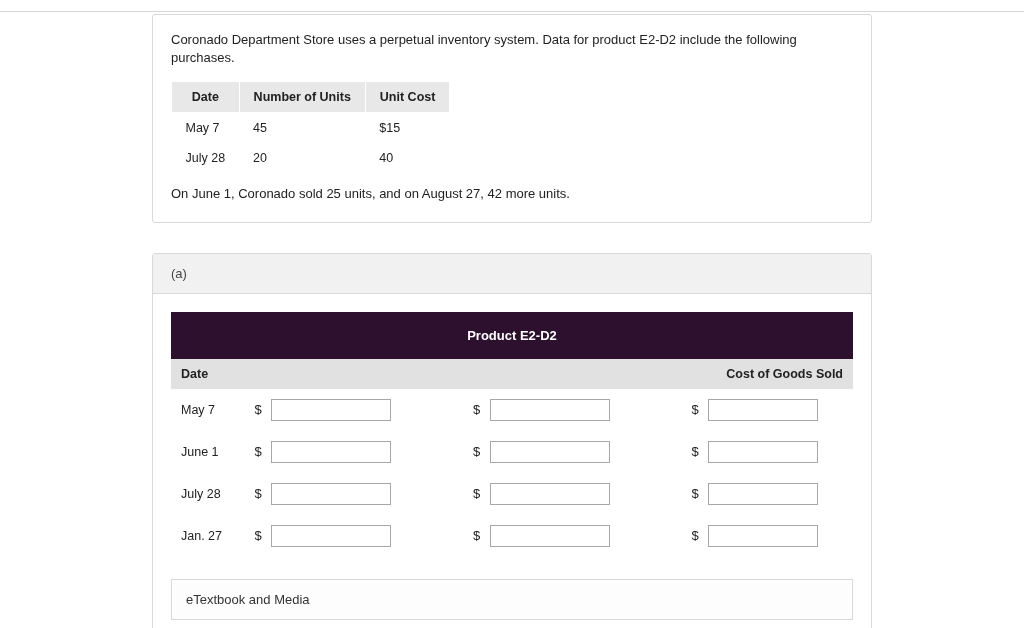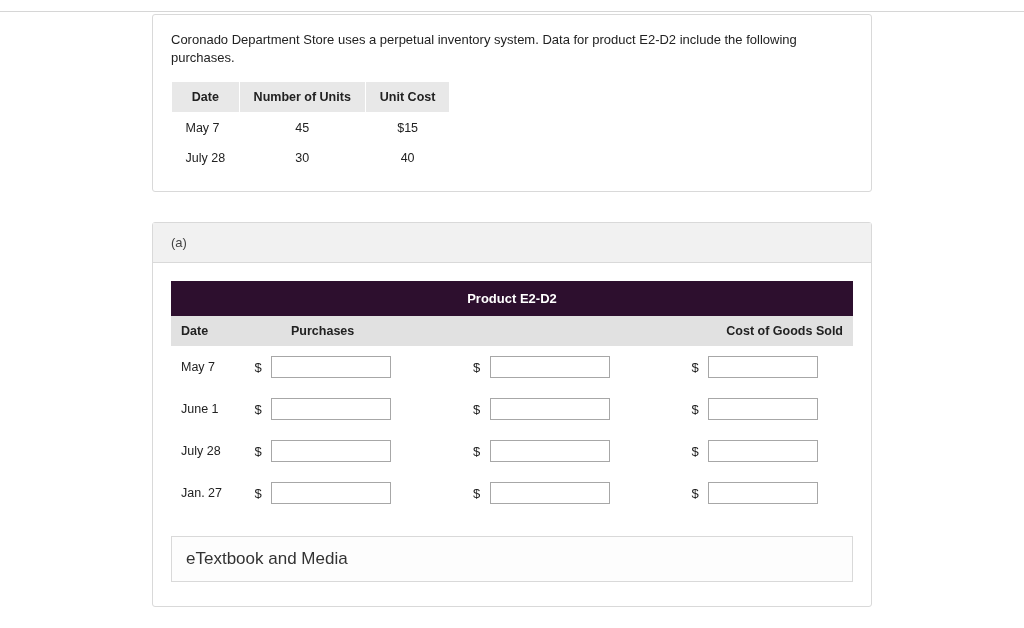--- a/index.html
+++ b/index.html
@@ -32,21 +32,20 @@
   table.data-table th {
     background: #e8e8e8;
     font-weight: bold;
     padding: 8px 14px;
     text-align: center;
     border: 1px solid #fff;
     font-size: 12.5px;
   }
   table.data-table td {
     padding: 8px 14px;
-    text-align: center;
     font-size: 12.5px;
   }
   table.data-table td.left { text-align: left; }
   .after-table { margin-top: 12px; line-height: 1.4; }
 
   .part-label {
     background: #f1f1f1;
     border-bottom: 1px solid #d9d9d9;
     padding: 12px 18px;
     color: #444;
@@ -54,21 +53,21 @@
   .part-body { padding: 18px 18px 24px 18px; }
 
   .instruct { margin-bottom: 18px; }
 
   .sched-wrap { }
   .sched-title {
     background: #2d0f2e;
     color: #fff;
     text-align: center;
     font-weight: bold;
-    padding: 10px;
+    padding: 16px;
     width: 100%;
     font-size: 13px;
   }
   .sched-head {
     display: flex;
     background: #e1e1e1;
     font-weight: bold;
     font-size: 12.5px;
   }
   .sched-head > div { padding: 8px 10px; }
@@ -93,21 +92,21 @@
     padding: 2px 4px;
     font-size: 12.5px;
   }
   .sched-row .cell.bal input[type=text]{ width: 110px; }
 
   .etext {
     margin-top: 22px;
     border: 1px solid #d9d9d9;
     background: #fdfdfd;
     padding: 12px 14px;
-    font-size: 17px;
+    font-size: 13px;
     color: #333;
     cursor: pointer;
   }
 </style>
 </head>
 <body>
 
 <div class="topcut"></div>
 
 <div class="container">
@@ -125,39 +124,39 @@
           </tr>
         </thead>
         <tbody>
           <tr>
             <td class="left">May 7</td>
             <td>45</td>
             <td>$15</td>
           </tr>
           <tr>
             <td class="left">July 28</td>
-            <td>30</td>
+            <td>20</td>
             <td>40</td>
           </tr>
         </tbody>
       </table>
 
+      <p class="after-table">On June 1, Coronado sold 25 units, and on August 27, 42 more units.</p>
     </div>
   </div>
 
   <div class="card">
     <div class="part-label">(a)</div>
     <div class="part-body">
 
 
       <div class="sched-wrap">
         <div class="sched-title">Product E2-D2</div>
         <div class="sched-head">
           <div class="col-date">Date</div>
-          <div class="col-wide l">Purchases</div>
           <div class="col-wide">Cost of Goods Sold</div>
         </div>
 
         <div class="sched-row">
           <div class="date-cell">May 7</div>
           <div class="cell">
             <span class="dollar">$</span>
             <input type="text" style="">
           </div>
           <div class="cell">

